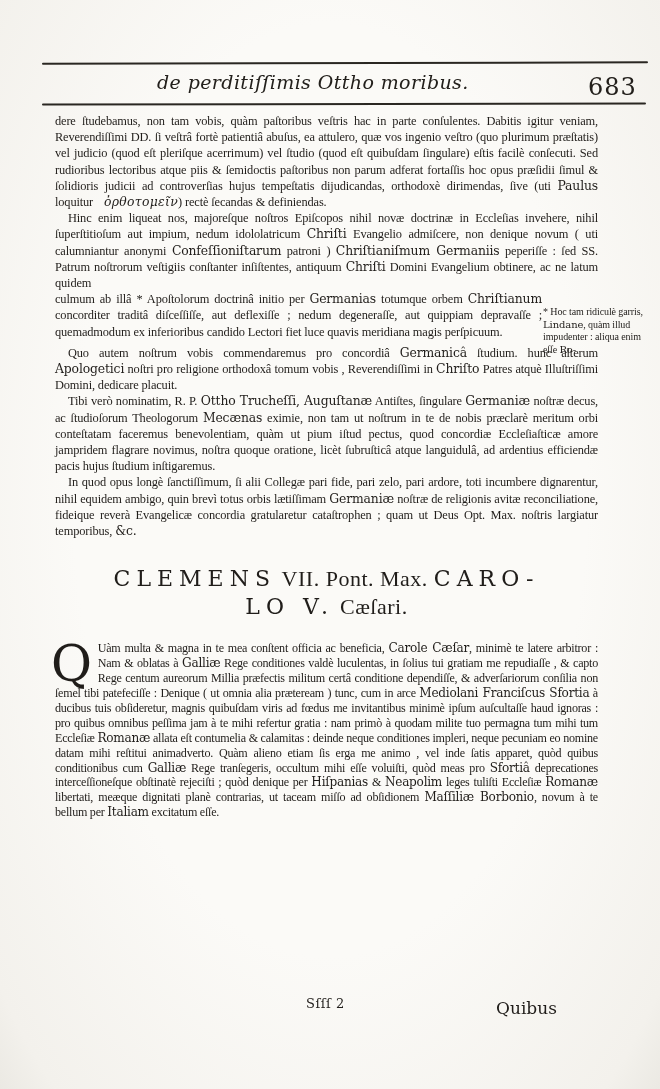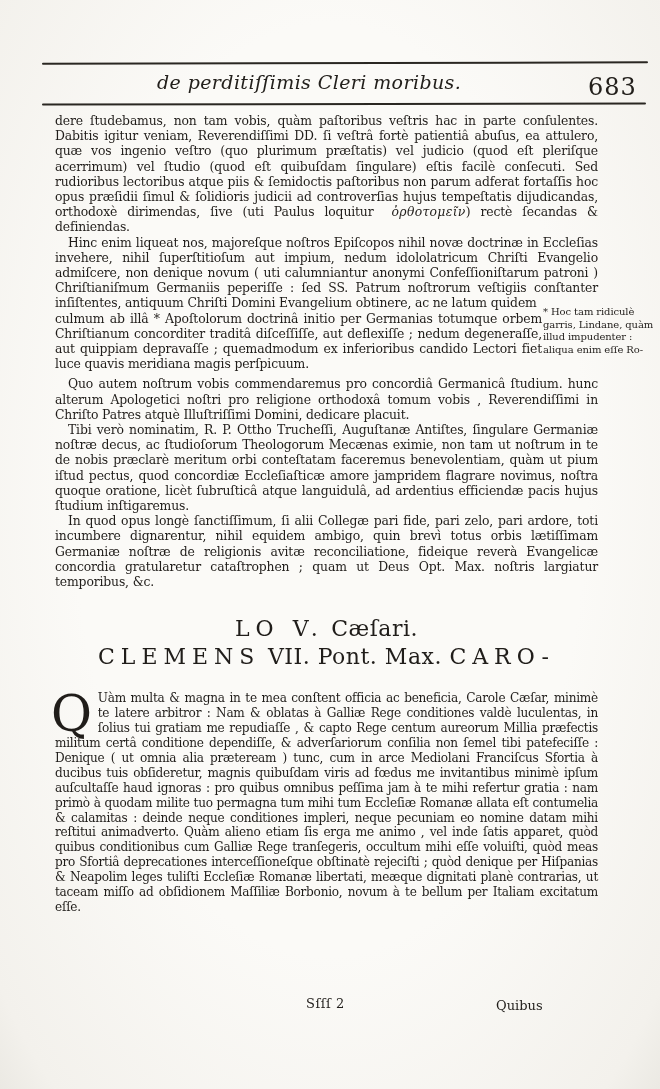--- a/index.html
+++ b/index.html
@@ -59,35 +59,35 @@
     font-size:50px;line-height:41px;
     padding:3px 6px 0 0;margin-left:-4px;
     color:#201d1a;
   }
   .signature{
     position:absolute;left:306px;top:996px;
     font-size:13px;letter-spacing:0.5px;
   }
   .catchword{
     position:absolute;left:496px;top:998px;
-    font-size:13px;
+    font-size:17px;
   }
-  .sg-r{font-style:normal;}
+  .sg-r{font-style:normal;font-family:Liberation Serif, serif;}
   .sg-i{}
   .sg-g{font-style:italic;letter-spacing:0.3px;margin-left:8px;}
   .sg-sp{letter-spacing:6px;}
 </style>
 </head>
 <body>
 
 <div class="page">
 
   <div class="rule rule-top"></div>
 
-  <div class="running-title">de perditiſſimis Cleri moribus.</div>
+  <div class="running-title">de perditiſſimis Ottho moribus.</div>
 
   <div class="page-number">683</div>
 
   <div class="rule rule-mid"></div>
 
   <div class="text-block">
 
     <p class="para"><span class="sg-r">dere ſtudebamus, non tam vobis, quàm paſtoribus veſtris hac in parte conſulentes. Dabitis igitur veniam, Reverendiſſimi DD. ſi veſtrâ fortè patientiâ abuſus, ea attulero, quæ vos ingenio veſtro (quo plurimum præſtatis) vel judicio (quod eſt pleriſque acerrimum) vel ſtudio (quod eſt quibuſdam ſingulare) eſtis facilè conſecuti. Sed rudioribus lectoribus atque piis &amp; ſemidoctis paſtoribus non parum adferat fortaſſis hoc opus præſidii ſimul &amp; ſolidioris judicii ad controverſias hujus tempeſtatis dijudicandas, orthodoxè dirimendas, ſive (uti </span><span class="sg-i">Paulus</span><span class="sg-r"> loquitur </span><span class="sg-g">ὀρθοτομεῖν</span><span class="sg-r">) rectè ſecandas &amp; definiendas.</span></p>
 
     <p class="para indent"><span class="sg-r">Hinc enim liqueat nos, majoreſque noſtros Epiſcopos nihil novæ doctrinæ in Eccleſias invehere, nihil ſuperſtitioſum aut impium, nedum idololatricum </span><span class="sg-i">Chriſti</span><span class="sg-r"> Evangelio admiſcere, non denique novum ( uti calumniantur anonymi </span><span class="sg-i">Confeſſioniſtarum</span><span class="sg-r"> patroni ) </span><span class="sg-i">Chriſtianiſmum Germaniis</span><span class="sg-r"> peperiſſe : ſed SS. Patrum noſtrorum veſtigiis conſtanter inſiſtentes, antiquum </span><span class="sg-i">Chriſti</span><span class="sg-r"> Domini Evangelium obtinere, ac ne latum quidem</span></p>
@@ -95,22 +95,22 @@
     <p class="para narrow"><span class="sg-r">culmum ab illâ * Apoſtolorum doctrinâ initio per </span><span class="sg-i">Germanias</span><span class="sg-r"> totumque orbem </span><span class="sg-i">Chriſtianum</span><span class="sg-r"> concorditer traditâ diſceſſiſſe, aut deflexiſſe ; nedum degeneraſſe, aut quippiam depravaſſe ; quemadmodum ex inferioribus candido Lectori fiet luce quavis meridiana magis perſpicuum.</span></p>
 
 
     <p class="para indent gap-above"><span class="sg-r">Quo autem noſtrum vobis commendaremus pro concordiâ </span><span class="sg-i">Germanicâ</span><span class="sg-r"> ſtudium. hunc alterum </span><span class="sg-i">Apologetici</span><span class="sg-r"> noſtri pro religione orthodoxâ tomum vobis , Reverendiſſimi in </span><span class="sg-i">Chriſto</span><span class="sg-r"> Patres atquè Illuſtriſſimi Domini, dedicare placuit.</span></p>
 
     <p class="para indent"><span class="sg-r">Tibi verò nominatim, R. P. </span><span class="sg-i">Ottho Trucheſſi, Auguſtanæ</span><span class="sg-r"> Antiſtes, ſingulare </span><span class="sg-i">Germaniæ</span><span class="sg-r"> noſtræ decus, ac ſtudioſorum Theologorum </span><span class="sg-i">Mecænas</span><span class="sg-r"> eximie, non tam ut noſtrum in te de nobis præclarè meritum orbi conteſtatam faceremus benevolentiam, quàm ut pium iſtud pectus, quod concordiæ Eccleſiaſticæ amore jampridem flagrare novimus, noſtra quoque oratione, licèt ſubruſticâ atque languidulâ, ad ardentius efficiendæ pacis hujus ſtudium inſtigaremus.</span></p>
 
     <p class="para indent"><span class="sg-r">In quod opus longè ſanctiſſimum, ſi alii Collegæ pari fide, pari zelo, pari ardore, toti incumbere dignarentur, nihil equidem ambigo, quin brevì totus orbis lætiſſimam </span><span class="sg-i">Germaniæ</span><span class="sg-r"> noſtræ de religionis avitæ reconciliatione, fideique reverà Evangelicæ concordia gratularetur cataſtrophen ; quam ut Deus Opt. Max. noſtris largiatur temporibus, </span><span class="sg-i">&amp;c.</span></p>
 
     <div class="heading">
+      <div><span class="sg-sp">CLEMENS</span><span class="sg-r"> VII. Pont. Max. </span><span class="sg-sp">CARO-</span></div>
       <div><span class="sg-sp">LO V.</span><span class="sg-r"> Cæſari.</span></div>
-      <div><span class="sg-sp">CLEMENS</span><span class="sg-r"> VII. Pont. Max. </span><span class="sg-sp">CARO-</span></div>
     </div>
 
     <div class="letter-para">
       <span class="dropcap">Q</span><span><span class="sg-r">Uàm multa &amp; magna in te mea conſtent officia ac beneficia, </span><span class="sg-i">Carole Cæſar</span><span class="sg-r">, minimè te latere arbitror : Nam &amp; oblatas à </span><span class="sg-i">Galliæ</span><span class="sg-r"> Rege conditiones valdè luculentas, in ſolius tui gratiam me repudiaſſe , &amp; capto Rege centum aureorum Millia præfectis militum certâ conditione dependiſſe, &amp; adverſariorum conſilia non ſemel tibi patefeciſſe : Denique ( ut omnia alia præteream ) tunc, cum in arce </span><span class="sg-i">Mediolani Franciſcus Sfortia</span><span class="sg-r"> à ducibus tuis obſideretur, magnis quibuſdam viris ad fœdus me invitantibus minimè ipſum auſcultaſſe haud ignoras : pro quibus omnibus peſſima jam à te mihi refertur gratia : nam primò à quodam milite tuo permagna tum mihi tum Eccleſiæ </span><span class="sg-i">Romanæ</span><span class="sg-r"> allata eſt contumelia &amp; calamitas : deinde neque conditiones impleri, neque pecuniam eo nomine datam mihi reſtitui animadverto. Quàm alieno etiam ſis erga me animo , vel inde ſatis apparet, quòd quibus conditionibus cum </span><span class="sg-i">Galliæ</span><span class="sg-r"> Rege tranſegeris, occultum mihi eſſe voluiſti, quòd meas pro </span><span class="sg-i">Sfortiâ</span><span class="sg-r"> deprecationes interceſſioneſque obſtinatè rejeciſti ; quòd denique per </span><span class="sg-i">Hiſpanias</span><span class="sg-r"> &amp; </span><span class="sg-i">Neapolim</span><span class="sg-r"> leges tuliſti Eccleſiæ </span><span class="sg-i">Romanæ</span><span class="sg-r"> libertati, meæque dignitati planè contrarias, ut taceam miſſo ad obſidionem </span><span class="sg-i">Maſſiliæ Borbonio</span><span class="sg-r">, novum à te bellum per </span><span class="sg-i">Italiam</span><span class="sg-r"> excitatum eſſe.</span></span>
     </div>
 
   </div>
 
   <div class="margin-note"><span class="sg-r">* Hoc tam ridiculè garris, </span><span class="sg-i">Lindane</span><span class="sg-r">, quàm illud impudenter : aliqua enim eſſe </span><span class="sg-i">Ro-</span></div>
 

